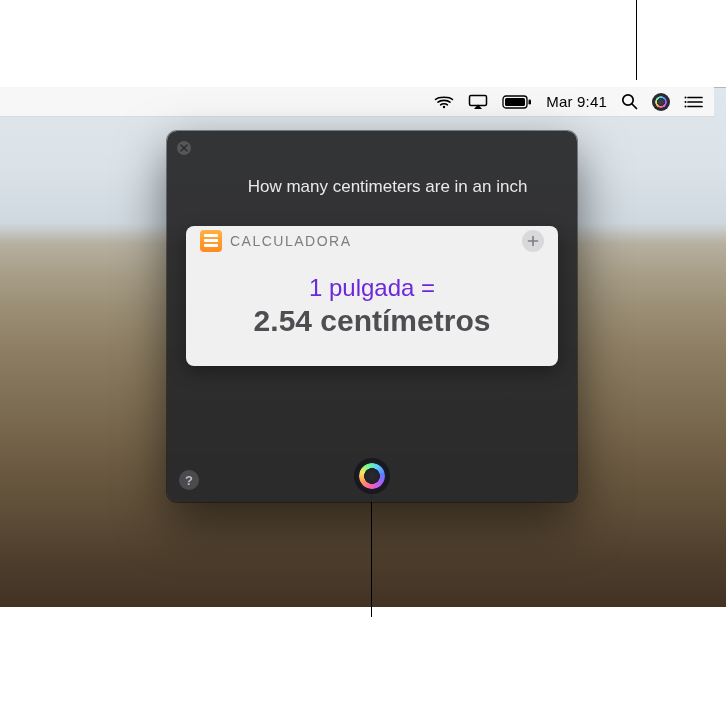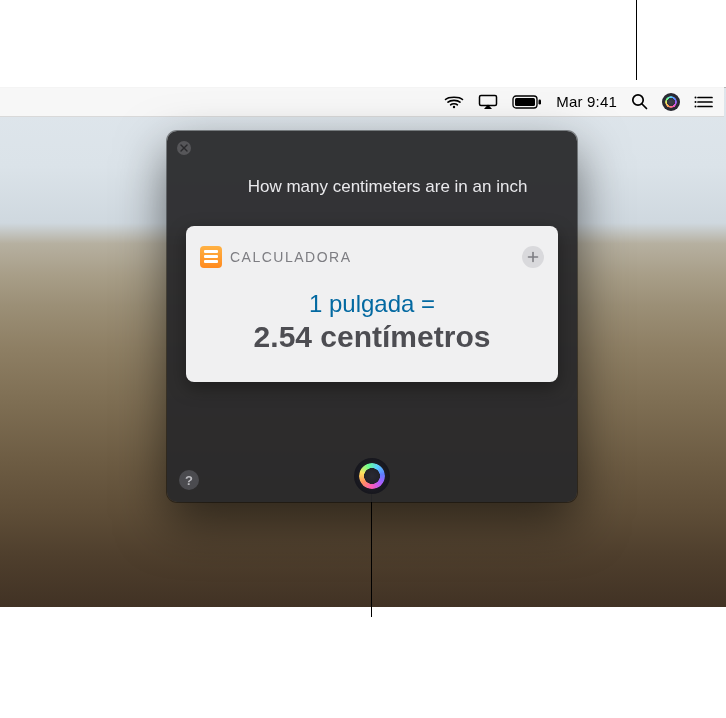--- a/index.html
+++ b/index.html
@@ -44,21 +44,21 @@
         #5e4d37 82%, #4f3f2d 90%, #413224 100%);
       border-top: 1px solid #b6b6b6;
       overflow: hidden;
     }
 
     
     .menubar {
       position: absolute;
       top: 87px;
       left: 0;
-      right: 2px;
+      right: 12px;
       height: 30px;
       background: rgba(248,248,248,0.95);
       border-bottom: 1px solid rgba(0,0,0,0.12);
       display: flex;
       align-items: center;
       justify-content: flex-end;
       padding-right: 10px;
       gap: 14px;
       font-size: 15px;
       color: #000;
@@ -122,21 +122,21 @@
     }
 
     .result-card {
       position: absolute;
       top: 95px;
       left: 19px;
       right: 19px;
       background: #f0f0f1;
       border-radius: 8px;
       box-shadow: 0 6px 18px rgba(0,0,0,0.35);
-      padding: 20px 14px 28px;
+      padding: 4px 14px 28px;
       color: #333;
     }
     .card-header {
       display:flex;
       align-items:center;
       gap: 8px;
     }
     .calc-icon {
       width: 22px; height: 22px;
       background: linear-gradient(180deg, #ffb244, #ff8a1f);
@@ -165,21 +165,21 @@
       display:flex; align-items:center; justify-content:center;
       cursor:pointer;
       flex: 0 0 auto;
     }
     .card-add svg { display:block; }
 
     .result-line1 {
       text-align:center;
       margin-top: 22px;
       font-size: 24px;
-      color: #0369a1;
+      color: #6d28d9;
       font-weight: 300;
     }
     .result-line2 {
       text-align:center;
       font-size: 30px;
       color: #4d4d52;
       font-weight: 700;
       margin-top: 2px;
     }
 

